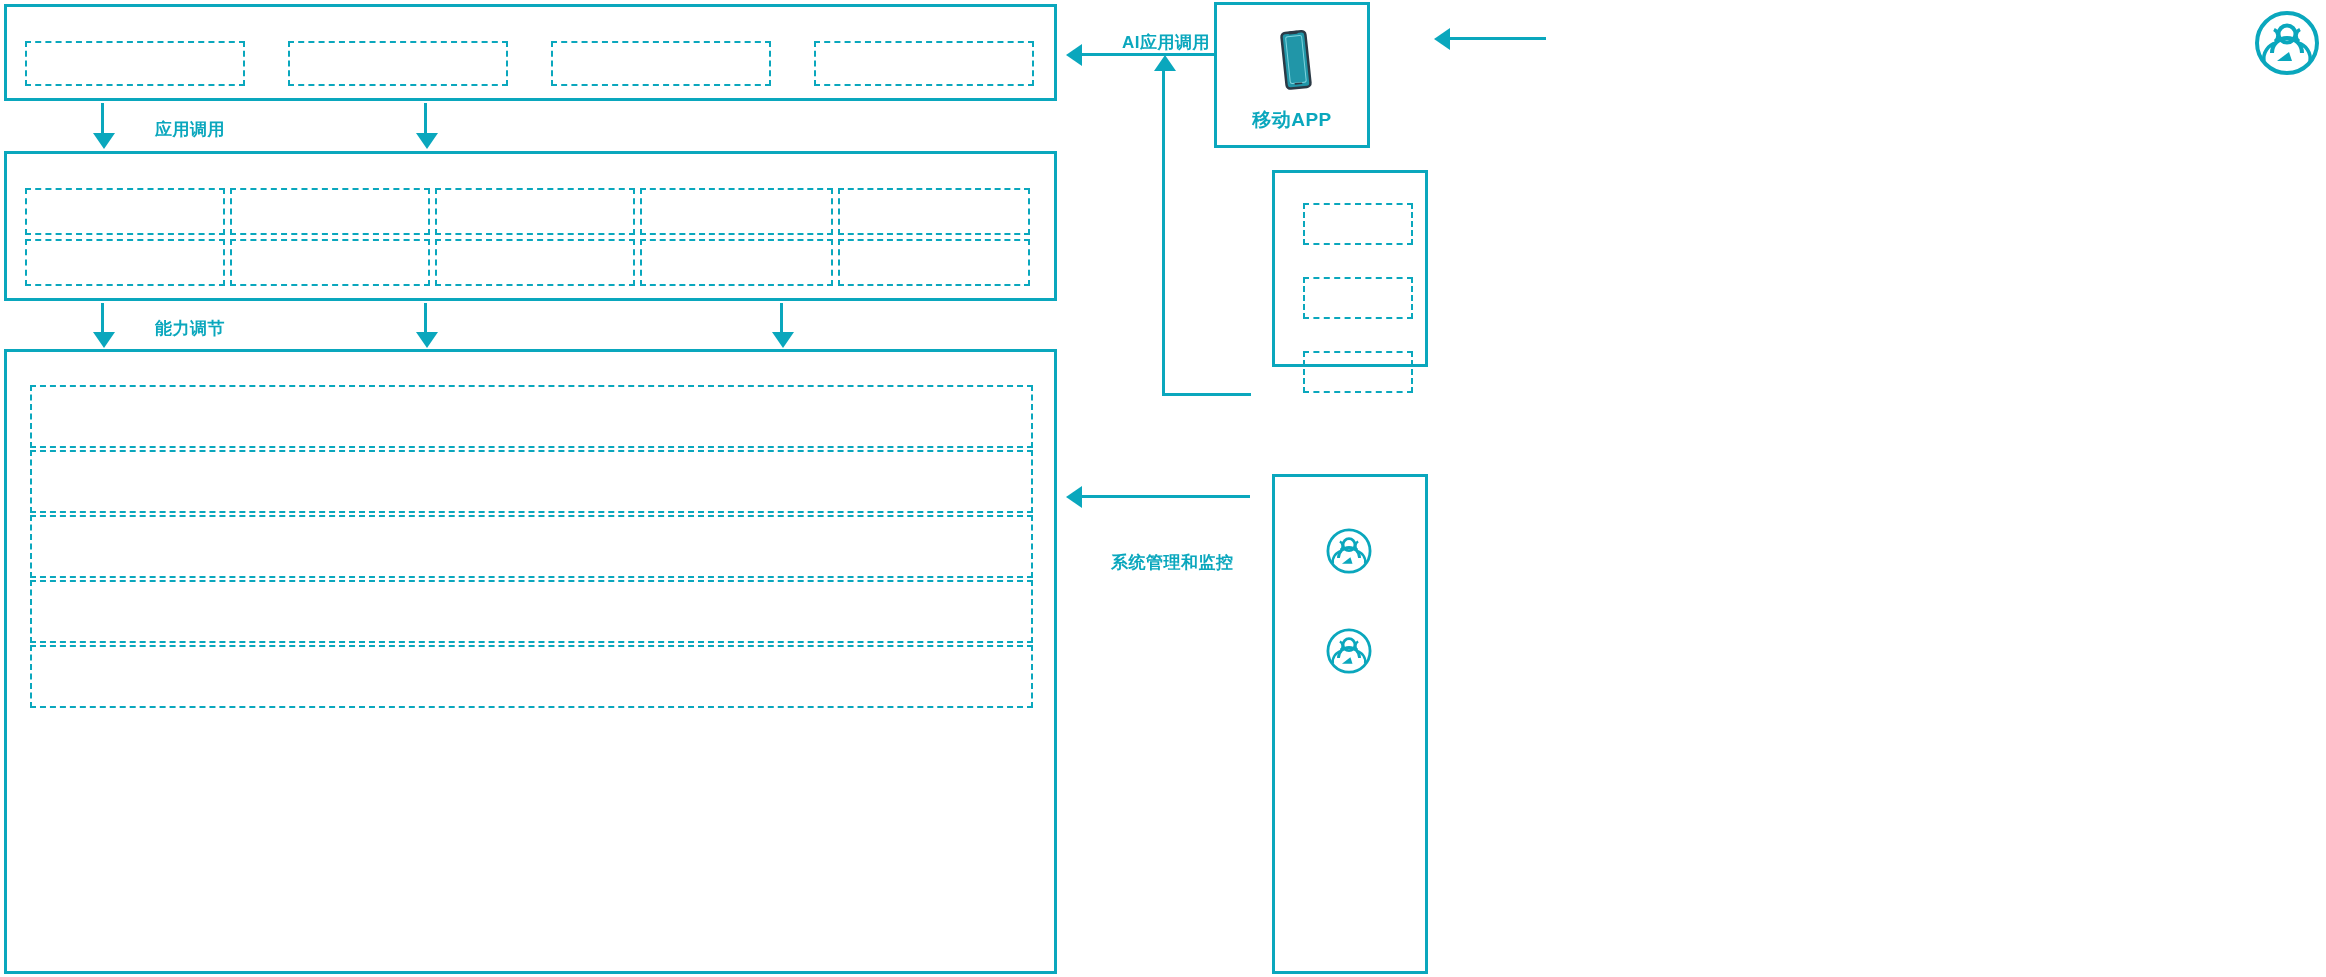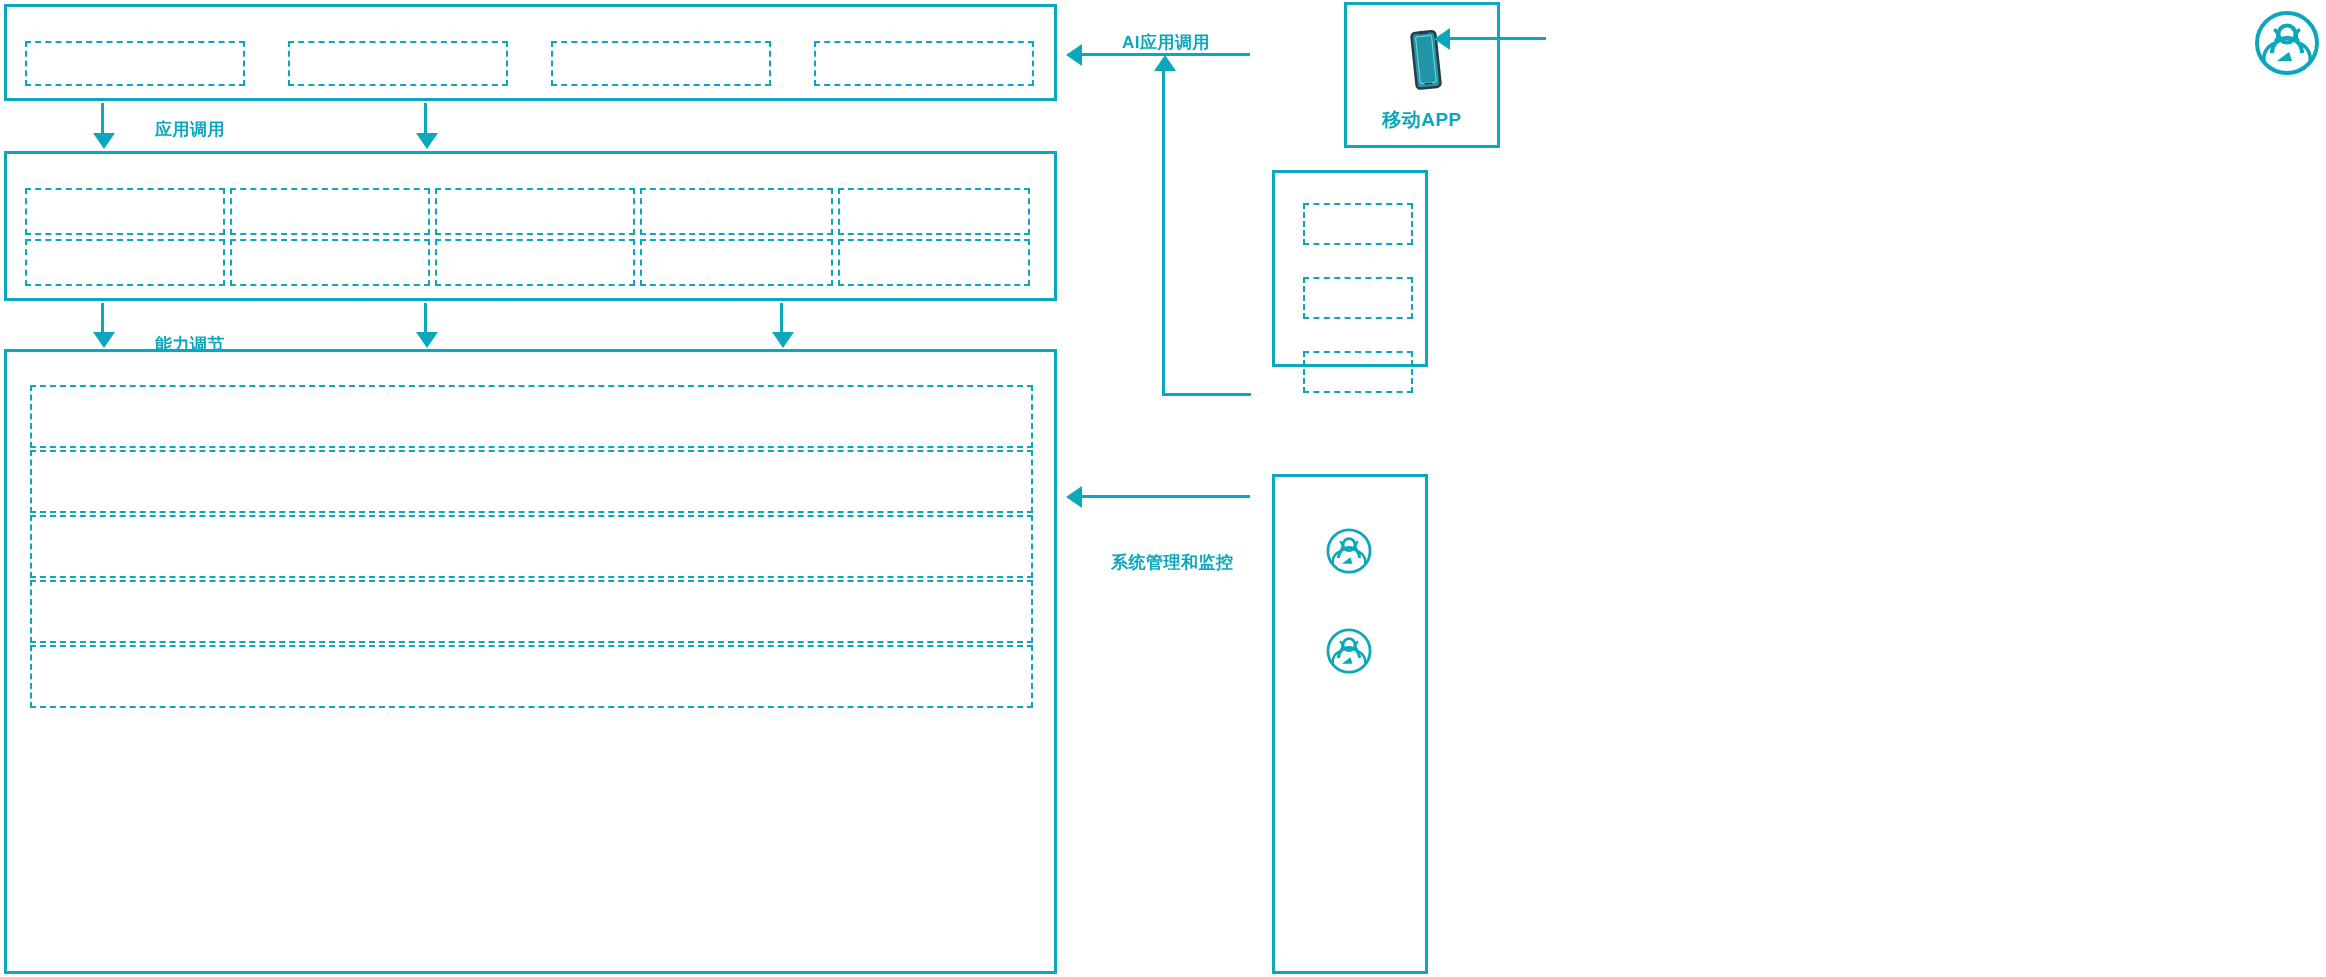--- a/index.html
+++ b/index.html
@@ -141,21 +141,21 @@
 
   <div class="vline" style="left:101px; top:303px; height:35px;"></div>
   <div class="arrow-down" style="left:93px; top:332px;"></div>
 
   <div class="vline" style="left:424px; top:303px; height:35px;"></div>
   <div class="arrow-down" style="left:416px; top:332px;"></div>
 
   <div class="vline" style="left:780px; top:303px; height:35px;"></div>
   <div class="arrow-down" style="left:772px; top:332px;"></div>
 
-  <div class="label" style="left:155px; top:317px;margin-top:16px;">能力调节</div>
+  <div class="label" style="left:155px; top:317px;">能力调节</div>
 
   <div class="panel" style="left:4px; top:349px; width:1053px; height:625px;">
     <div class="dbox" style="left:23px; top:33px;  width:1003px; height:63px;"></div>
     <div class="dbox" style="left:23px; top:98px;  width:1003px; height:63px;"></div>
     <div class="dbox" style="left:23px; top:163px; width:1003px; height:63px;"></div>
     <div class="dbox" style="left:23px; top:228px; width:1003px; height:63px;"></div>
     <div class="dbox" style="left:23px; top:293px; width:1003px; height:63px;"></div>
   </div>
 
   <div class="hline" style="left:1079px; top:53px; width:171px;"></div>
@@ -163,21 +163,21 @@
   <div class="label" style="left:1122px; top:31px;">AI应用调用</div>
 
   <div class="vline" style="left:1162px; top:66px; height:330px;"></div>
   <div class="arrow-up" style="left:1154px; top:55px;"></div>
   <div class="hline" style="left:1162px; top:393px; width:89px;"></div>
 
   <div class="hline" style="left:1079px; top:495px; width:171px;"></div>
   <div class="arrow-left" style="left:1066px; top:486px;"></div>
   <div class="label" style="left:1111px; top:508px;margin-top:43px;">系统管理和监控</div>
 
-  <div class="side-panel" style="left:1344px; top:2px; width:156px; height:146px;">
+  <div class="side-panel" style="left:1214px; top:2px; width:156px; height:146px;">
 
     <span class="icon-phone" style="left:54px; top:22px;">
       <svg width="48" height="66" viewBox="0 0 48 66">
         <g transform="rotate(-6 24 33)">
           <rect x="13" y="5" width="24" height="56" rx="4" ry="4" fill="#2196a8" stroke="#2b3a46" stroke-width="2.5"></rect>
           <rect x="17" y="9" width="16" height="47" rx="2" ry="2" fill="none" stroke="#7fd4de" stroke-width="1"></rect>
           <rect x="20" y="4" width="10" height="3" rx="1.5" ry="1.5" fill="#2b3a46"></rect>
           <rect x="21" y="56" width="8" height="1.6" rx="0.8" ry="0.8" fill="#2b3a46"></rect>
         </g>
       </svg>

